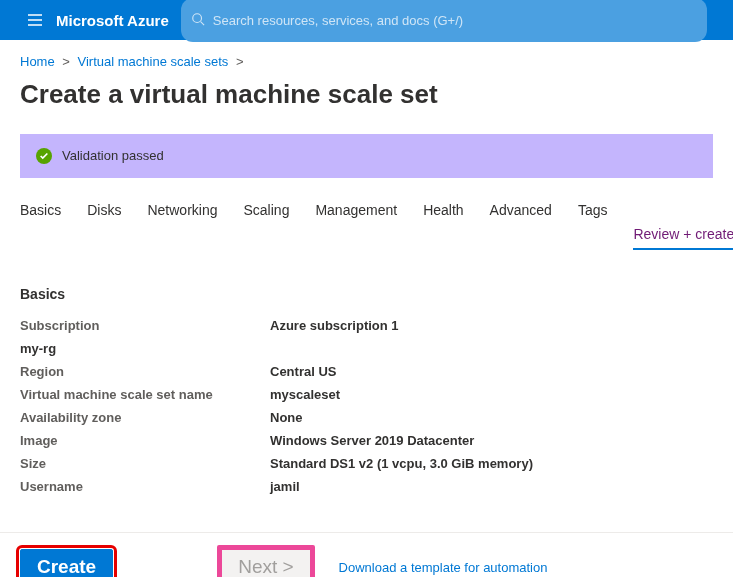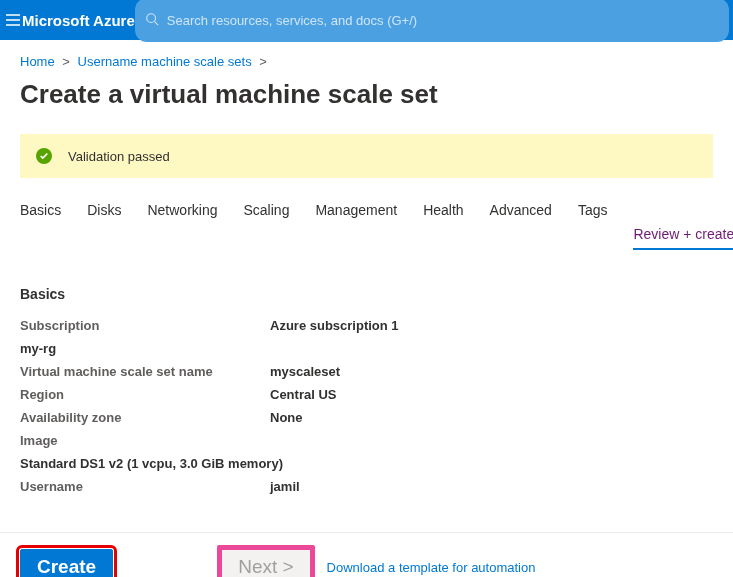--- a/index.html
+++ b/index.html
@@ -1,43 +1,43 @@
 <!DOCTYPE html>
 <html><head>
 <meta charset="utf-8">
 <style>
 * { margin:0; padding:0; box-sizing:border-box; }
 body { font-family:"Segoe UI",Arial,sans-serif; font-size:13px; color:#323130; background:#fff; width:733px; }
-.topbar { background:#0078d4; height:40px; display:flex; align-items:center; padding:0 4px; }
+.topbar { background:#0078d4; height:40px; display:flex; align-items:center; padding:0 26px; gap:12px; }
 .hamburger { color:#fff; cursor:pointer; display:flex; }
 .brand { color:#fff; font-weight:600; font-size:15px; white-space:nowrap; }
 .searchwrap { flex:1; background:#4ba0e1; border-radius:12px; height:44px; display:flex; align-items:center; padding:0 10px; gap:8px; color:#cfe5f6; }
 .searchwrap input { background:transparent; border:none; outline:none; color:#fff; flex:1; font-size:13px; }
 .searchwrap input::placeholder { color:#cfe5f6; }
 .crumbs { padding:14px 20px 6px; font-size:13px; }
 .crumbs a { color:#0078d4; text-decoration:none; }
 .crumbs .sep { color:#605e5c; margin:0 4px; }
 .pagetitle { padding:4px 20px 16px; font-size:26px; font-weight:600; color:#323130; }
-.validation { margin:8px 20px 24px; background:#fef9c3; padding:14px 16px; display:flex; align-items:center; gap:16px; font-size:13px; }
+.validation { margin:8px 20px 24px; background:#c4b5fd; padding:14px 16px; display:flex; gap:10px; font-size:13px; }
 .check { width:16px; height:16px; border-radius:50%; background:#57a300; display:flex; align-items:center; justify-content:center; }
 .tabs { display:flex; gap:26px; padding:0 20px 8px; border-bottom:none; font-size:14px; }
 .tab { color:#323130; cursor:pointer; padding-bottom:6px; border-bottom:2px solid transparent; white-space:nowrap; }
 .tab.active { border-bottom-color:#0078d4; color:#701a75; font-weight:400;margin-top:24px; }
 .section { padding:28px 20px 10px; }
 .sectitle { font-weight:600; font-size:14px; margin-bottom:16px; }
 .kv { display:flex; margin-bottom:8px; font-size:13px;font-weight:bold; }
 .kv .k { width:250px; color:#605e5c; }
 .kv .v { color:#323130; }
 .footer { border-top:1px solid #edebe9; padding:12px 20px; display:flex; align-items:center; gap:12px; margin-top:20px; }
 .btn { font-size:19px; padding:6px 16px; border-radius:2px; cursor:pointer; font-family:Liberation Sans, sans-serif; }
 .btn.primary { background:#0078d4; color:#fff; border:1px solid #0078d4; font-weight:600; }
 .btn.primary.highlight { outline:3px solid #e60000; outline-offset:1px; }
 .btn.secondary { background:#fff; color:#323130; border:1px solid #8a8886; }
 .btn.disabled { background:#f3f2f1; color:#a19f9d; border:5px solid #ec4899; cursor:default; }
-.link { color:#0078d4; text-decoration:none; font-size:13px; margin-left:0; }
+.link { color:#0078d4; text-decoration:none; font-size:13px; margin-left:12px; }
 </style>
 </head>
 <body>
 
 <div class="topbar">
   <div class="hamburger">
     <svg width="18" height="18" viewBox="0 0 18 18">
         <path d="M2 4h14M2 9h14M2 14h14" stroke="#fff" stroke-width="1.5"></path>
       </svg>
   </div>
@@ -49,21 +49,21 @@
           <line x1="11" y1="11" x2="15" y2="15" stroke="#cfe5f6" stroke-width="1.3"></line>
         </svg>
     </span>
     <input type="text" placeholder="Search resources, services, and docs (G+/)" style="">
   </div>
 </div>
 
 <div class="crumbs">
   <a href="#">Home</a>
   <span class="sep">&gt;</span>
-  <a href="#">Username machine scale sets</a>
+  <a href="#">Virtual machine scale sets</a>
   <span class="sep">&gt;</span>
 </div>
 
 <h1 class="pagetitle">Create a virtual machine scale set</h1>
 
 <div class="validation">
   <span class="check">
     <svg width="10" height="10" viewBox="0 0 12 12">
         <path d="M2 6l2.5 2.5L10 3" stroke="#fff" stroke-width="2" fill="none"></path>
       </svg>
@@ -86,35 +86,37 @@
 <div class="section">
   <div class="sectitle">Basics</div>
   <div class="kv">
       <div class="k">Subscription</div>
       <div class="v">Azure subscription 1</div>
     </div>
   <div class="kv">
       <div class="v">my-rg</div>
     </div>
   <div class="kv">
+      <div class="k">Region</div>
+      <div class="v">Central US</div>
+    </div>
+  <div class="kv">
       <div class="k">Virtual machine scale set name</div>
       <div class="v">myscaleset</div>
-    </div>
-  <div class="kv">
-      <div class="k">Region</div>
-      <div class="v">Central US</div>
     </div>
   <div class="kv">
       <div class="k">Availability zone</div>
       <div class="v">None</div>
     </div>
   <div class="kv">
       <div class="k">Image</div>
+      <div class="v">Windows Server 2019 Datacenter</div>
     </div>
   <div class="kv">
+      <div class="k">Size</div>
       <div class="v">Standard DS1 v2 (1 vcpu, 3.0 GiB memory)</div>
     </div>
   <div class="kv">
       <div class="k">Username</div>
       <div class="v">jamil</div>
     </div>
 </div>
 
 <div class="footer">
   <button class="btn primary highlight">Create</button>

